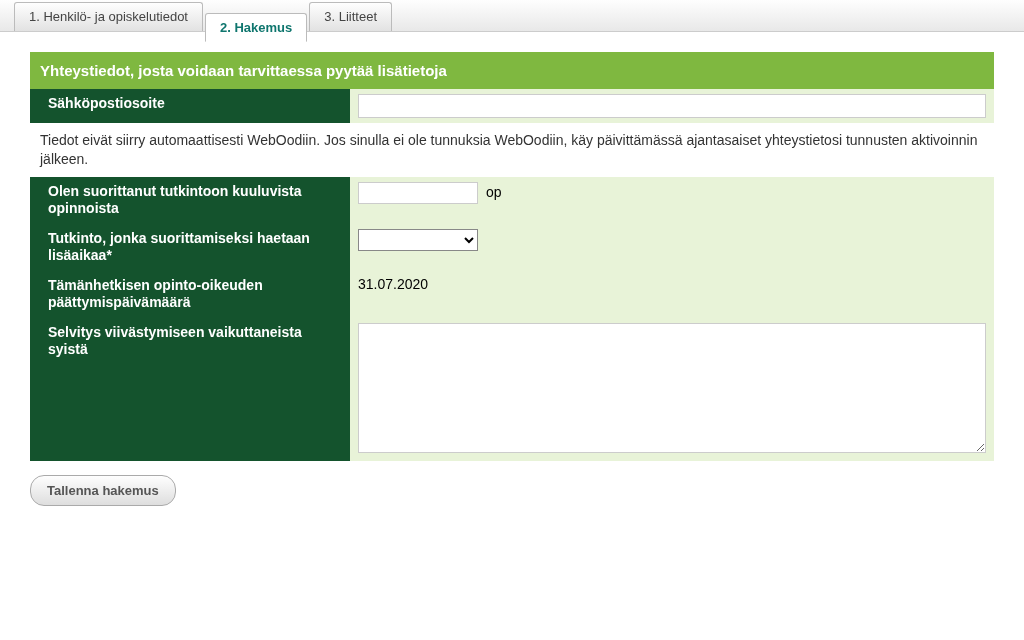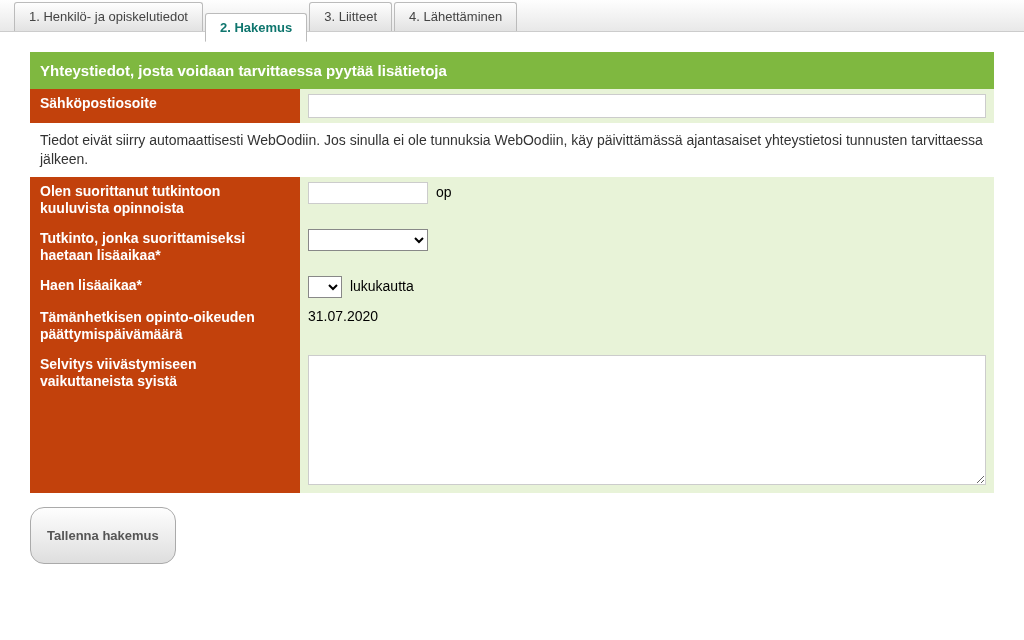--- a/index.html
+++ b/index.html
@@ -48,25 +48,25 @@
       background: #e8f3d8;
     }
     .section-header {
       background: #7fb840;
       color: #fff;
       font-weight: bold;
       padding: 10px 10px;
       font-size: 15px;
     }
     .label-cell {
-      background: #c2410c;
+      background: #14532d;
       color: #fff;
       font-weight: bold;
-      padding: 6px 10px;
-      width: 270px;
+      padding: 6px 18px;
+      width: 320px;
       vertical-align: top;
       font-size: 14px;
       line-height: 1.25;
     }
     .value-cell {
       background: #e8f3d8;
       padding: 5px 8px;
       vertical-align: top;
     }
     .info-row td {
@@ -122,73 +122,65 @@
       height: 130px;
       border: 1px solid #ccc;
       padding: 4px;
       font-size: 13px;
       resize: both;
     }
     .btn-bar {
       margin-top: 14px;
     }
     .btn {
-      padding: 20px 16px;
+      padding: 7px 16px;
       background: linear-gradient(to bottom, #fefefe, #dedede);
       border: 1px solid #aaa;
       border-radius: 14px;
       font-weight: bold;
       font-size: 13px;
       color: #555;
       cursor: pointer;
     }
   </style>
 </head>
 <body>
 
 <div class="tabs">
   <div class="tab">1. Henkilö- ja opiskelutiedot</div>
   <div class="tab active">2. Hakemus</div>
   <div class="tab">3. Liitteet</div>
-  <div class="tab">4. Lähettäminen</div>
 </div>
 
 <div class="form-container">
   <table class="form-table">
     <tbody>
         <tr>
       <td class="section-header" colspan="2">Yhteystiedot, josta voidaan tarvittaessa pyytää lisätietoja</td>
     </tr>
     <tr>
       <td class="label-cell">Sähköpostiosoite</td>
       <td class="value-cell">
         <input type="text" class="field-wide" value="" style="">
       </td>
     </tr>
     <tr class="info-row">
-      <td colspan="2">Tiedot eivät siirry automaattisesti WebOodiin. Jos sinulla ei ole tunnuksia WebOodiin, käy päivittämässä ajantasaiset yhteystietosi tunnusten tarvittaessa jälkeen.</td>
+      <td colspan="2">Tiedot eivät siirry automaattisesti WebOodiin. Jos sinulla ei ole tunnuksia WebOodiin, käy päivittämässä ajantasaiset yhteystietosi tunnusten aktivoinnin jälkeen.</td>
     </tr>
     <tr>
       <td class="label-cell">Olen suorittanut tutkintoon kuuluvista opinnoista</td>
       <td class="value-cell">
         <input type="text" class="field-small" value="" style="">
         <span class="unit-text">op</span>
       </td>
     </tr>
     <tr>
       <td class="label-cell">Tutkinto, jonka suorittamiseksi haetaan lisäaikaa*</td>
       <td class="value-cell">
         <select class="sel-med"></select>
-      </td>
-    </tr>
-    <tr>
-      <td class="label-cell">Haen lisäaikaa*</td>
-      <td class="value-cell">
-        <select class="sel-small"></select>
-        <span class="unit-text">lukukautta</span>
       </td>
     </tr>
     <tr>
       <td class="label-cell">Tämänhetkisen opinto-oikeuden päättymispäivämäärä</td>
       <td class="value-cell">
         <span class="static-text">31.07.2020</span>
       </td>
     </tr>
     <tr>
       <td class="label-cell" style="height:140px;margin-left:44px;">Selvitys viivästymiseen vaikuttaneista syistä</td>

